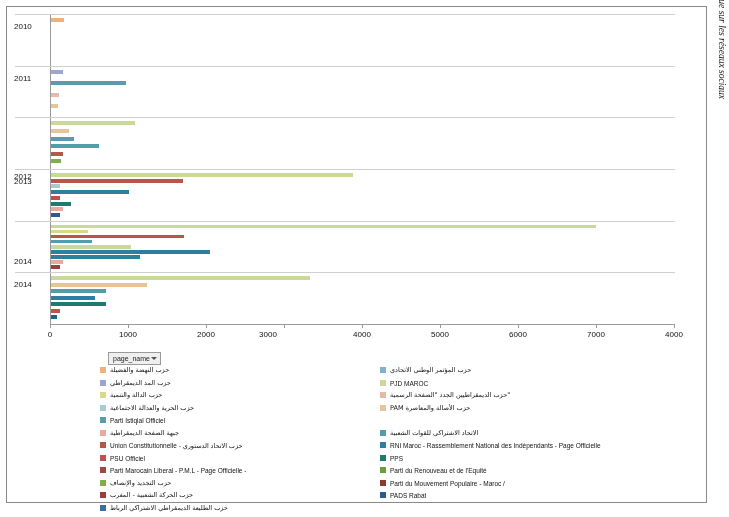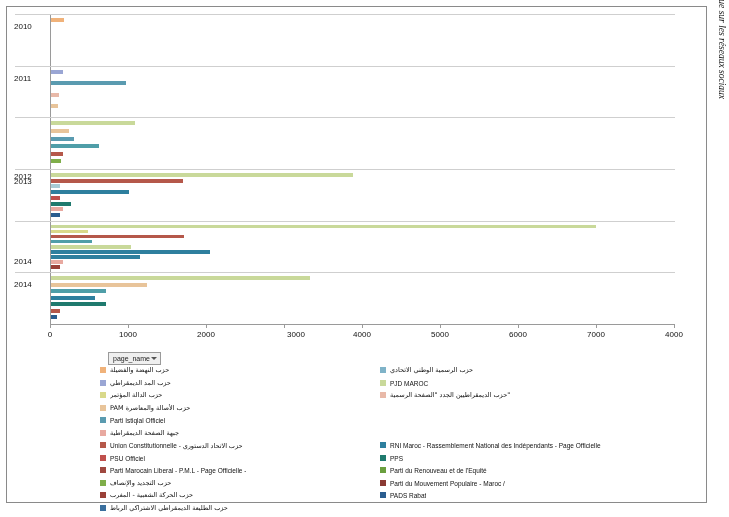--- a/index.html
+++ b/index.html
@@ -239,21 +239,21 @@
       </div>
     <div class="xaxis"></div>
     <div id="xticks">
         <div class="tick" style="left: 36px;"></div>
         <div class="xlabel" style="left: 36px;">0</div>
         <div class="tick" style="left: 114px;"></div>
         <div class="xlabel" style="left: 114px;">1000</div>
         <div class="tick" style="left: 192px;"></div>
         <div class="xlabel" style="left: 192px;">2000</div>
         <div class="tick" style="left: 270px;"></div>
-        <div class="xlabel" style="left: 282px;">3000</div>
+        <div class="xlabel" style="left: 254px;">3000</div>
         <div class="tick" style="left: 348px;"></div>
         <div class="xlabel" style="left: 348px;">4000</div>
         <div class="tick" style="left: 426px;"></div>
         <div class="xlabel" style="left: 426px;">5000</div>
         <div class="tick" style="left: 504px;"></div>
         <div class="xlabel" style="left: 504px;">6000</div>
         <div class="tick" style="left: 582px;"></div>
         <div class="xlabel" style="left: 582px;">7000</div>
         <div class="tick" style="left: 660px;"></div>
         <div class="xlabel" style="left: 660px;">4000</div>
@@ -266,59 +266,67 @@
       <span class="caret"></span>
     </div>
     <div class="legend-grid" id="legend-grid">
         <div class="legend-row">
           <div class="legend-cell">
             <span class="swatch" style="background: rgb(240, 178, 122);"></span>
             <span class="legend-label ar">حزب النهضة والفضيلة</span>
           </div>
           <div class="legend-cell">
             <span class="swatch" style="background: rgb(127, 179, 200);"></span>
-            <span class="legend-label ar">حزب الرسمية الوطني الاتحادي</span>
+            <span class="legend-label ar">حزب المؤتمر الوطني الاتحادي</span>
           </div>
         </div>
         <div class="legend-row">
           <div class="legend-cell">
             <span class="swatch" style="background: rgb(154, 166, 212);"></span>
             <span class="legend-label ar">حزب المد الديمقراطي</span>
           </div>
           <div class="legend-cell">
             <span class="swatch" style="background: rgb(201, 217, 154);"></span>
             <span class="legend-label">PJD MAROC</span>
           </div>
         </div>
         <div class="legend-row">
           <div class="legend-cell">
             <span class="swatch" style="background: rgb(217, 217, 138);"></span>
-            <span class="legend-label ar">حزب الدالة المؤتمر</span>
+            <span class="legend-label ar">حزب الدالة والتنمية</span>
           </div>
           <div class="legend-cell">
             <span class="swatch" style="background: rgb(232, 185, 168);"></span>
             <span class="legend-label ar">حزب الديمقراطيين الجدد "الصفحة الرسمية"</span>
           </div>
         </div>
         <div class="legend-row">
           <div class="legend-cell">
+            <span class="swatch" style="background: rgb(168, 203, 212);"></span>
+            <span class="legend-label ar">حزب الحرية والعدالة الاجتماعية</span>
+          </div>
+          <div class="legend-cell">
             <span class="swatch" style="background: rgb(232, 196, 154);"></span>
             <span class="legend-label ar">PAM حزب الأصالة والمعاصرة</span>
           </div>
         </div>
         <div class="legend-row">
           <div class="legend-cell">
             <span class="swatch" style="background: rgb(90, 155, 176);"></span>
             <span class="legend-label">Parti Istiqlal Officiel</span>
           </div>
         </div>
         <div class="legend-row">
           <div class="legend-cell">
             <span class="swatch" style="background: rgb(232, 169, 160);"></span>
             <span class="legend-label ar">جبهة الصفحة الديمقراطية</span>
+          </div>
+          <div class="legend-cell">
+            <span class="swatch" style="background: rgb(79, 158, 168);"></span>
+            <span class="legend-label ar">الاتحاد الاشتراكي للقوات الشعبية</span>
           </div>
         </div>
         <div class="legend-row">
           <div class="legend-cell">
             <span class="swatch" style="background: rgb(181, 88, 74);"></span>
             <span class="legend-label">Union Constitutionnelle - حزب الاتحاد الدستوري</span>
           </div>
           <div class="legend-cell">
             <span class="swatch" style="background: rgb(46, 127, 158);"></span>
             <span class="legend-label">RNI Maroc - Rassemblement National des Indépendants - Page Officielle</span>

